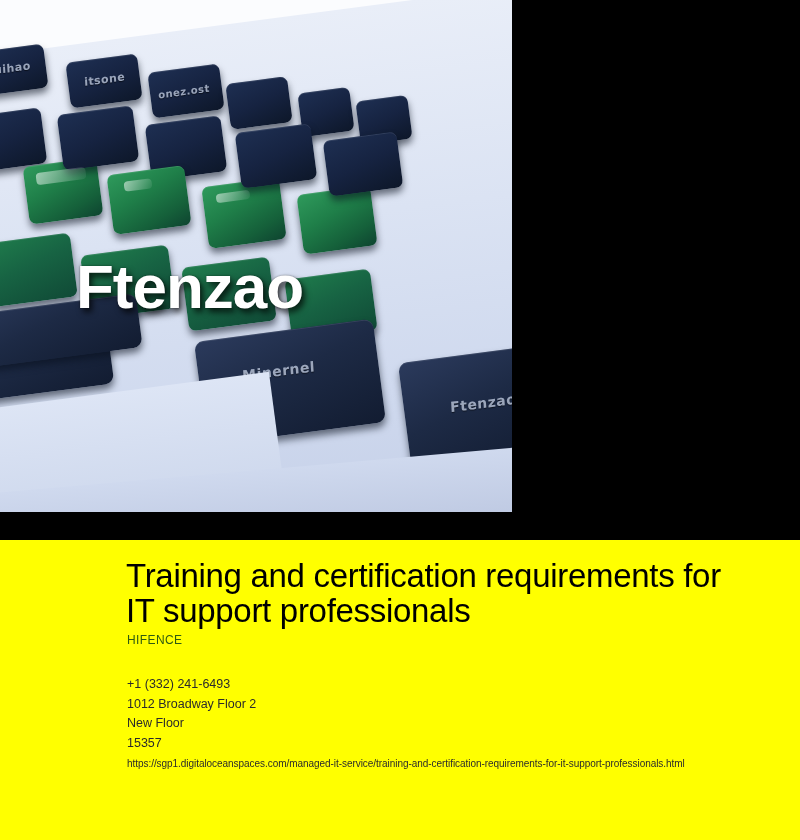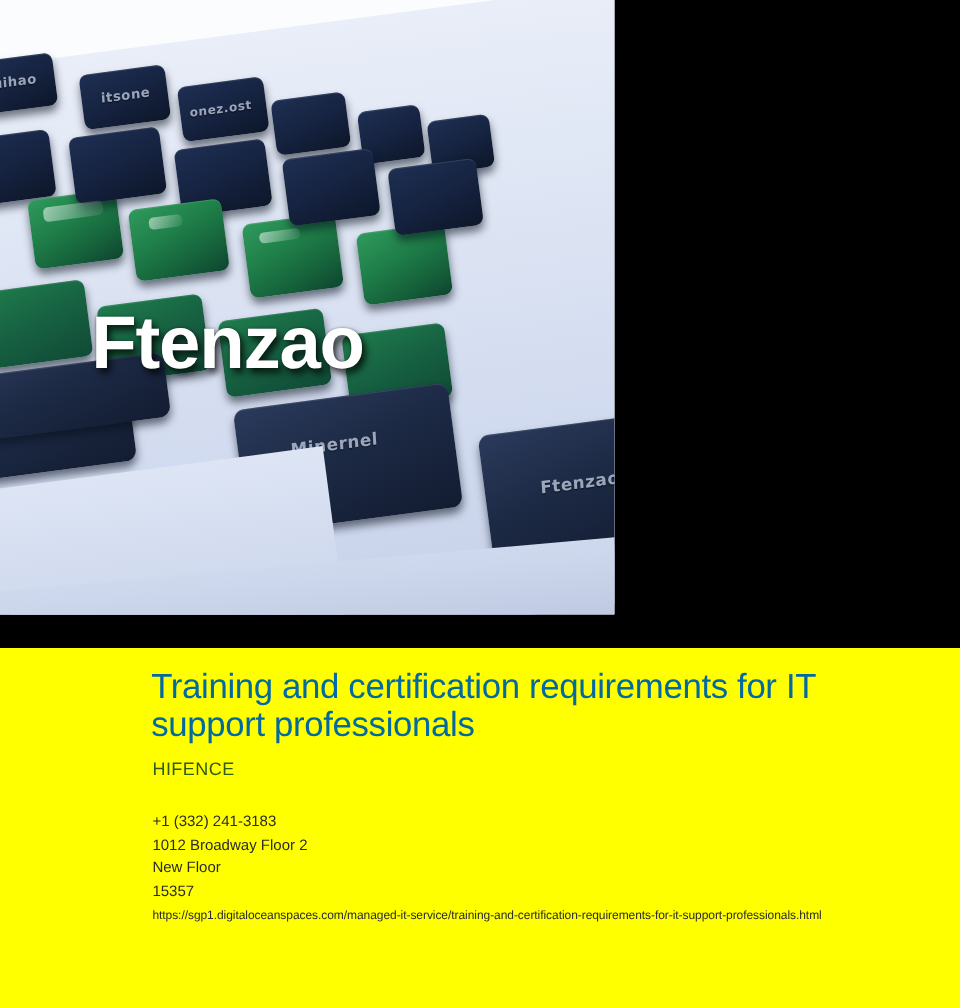--- a/index.html
+++ b/index.html
@@ -178,33 +178,33 @@
     height: 300px;
     background: #ffff00;
   }
 
   .headline {
     position: absolute;
     left: 126px;
     top: 18px;
     width: 620px;
     font-family: "Liberation Sans", sans-serif;
-    font-size: 29px;
+    font-size: 33px;
     line-height: 1.07;
     font-weight: 400;
-    color: #0369a1;
+    color: #000000;
     letter-spacing: -0.3px;
   }
 
   .brand {
     position: absolute;
     left: 127px;
     top: 93px;
     font-family: "Liberation Sans", sans-serif;
-    font-size: 15px;
+    font-size: 12px;
     font-weight: 400;
     color: #2f5b12;
     letter-spacing: 0.4px;
   }
 
   .contact {
     position: absolute;
     left: 127px;
     top: 135px;
     font-family: "Liberation Sans", sans-serif;
@@ -282,21 +282,21 @@
     </div>
   </div>
 
   <div class="yellow-panel">
 
     <div class="headline">Training and certification requirements for IT support professionals</div>
 
     <div class="brand">HIFENCE</div>
 
     <div class="contact">
-      <div>+1 (332) 241-3183</div>
+      <div>+1 (332) 241-6493</div>
       <div>1012 Broadway Floor 2</div>
       <div>New Floor</div>
       <div>15357</div>
     </div>
 
     <div class="source-url">https://sgp1.digitaloceanspaces.com/managed-it-service/training-and-certification-requirements-for-it-support-professionals.html</div>
 
   </div>
 
 </div>

